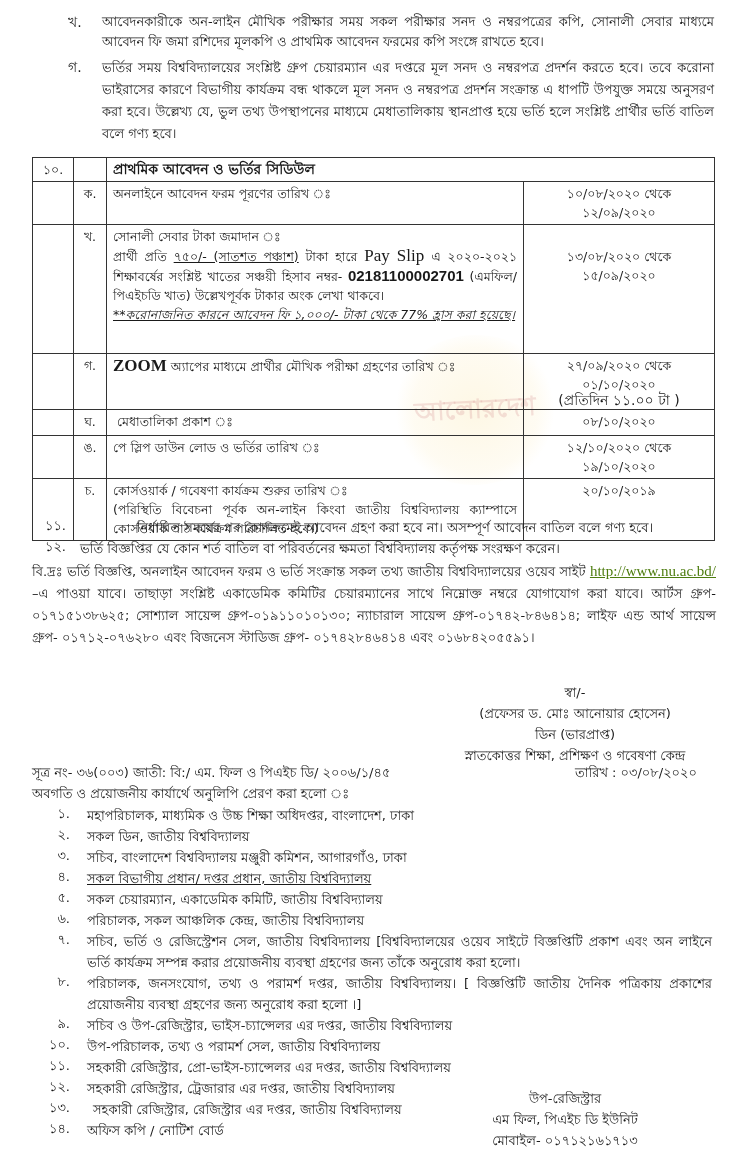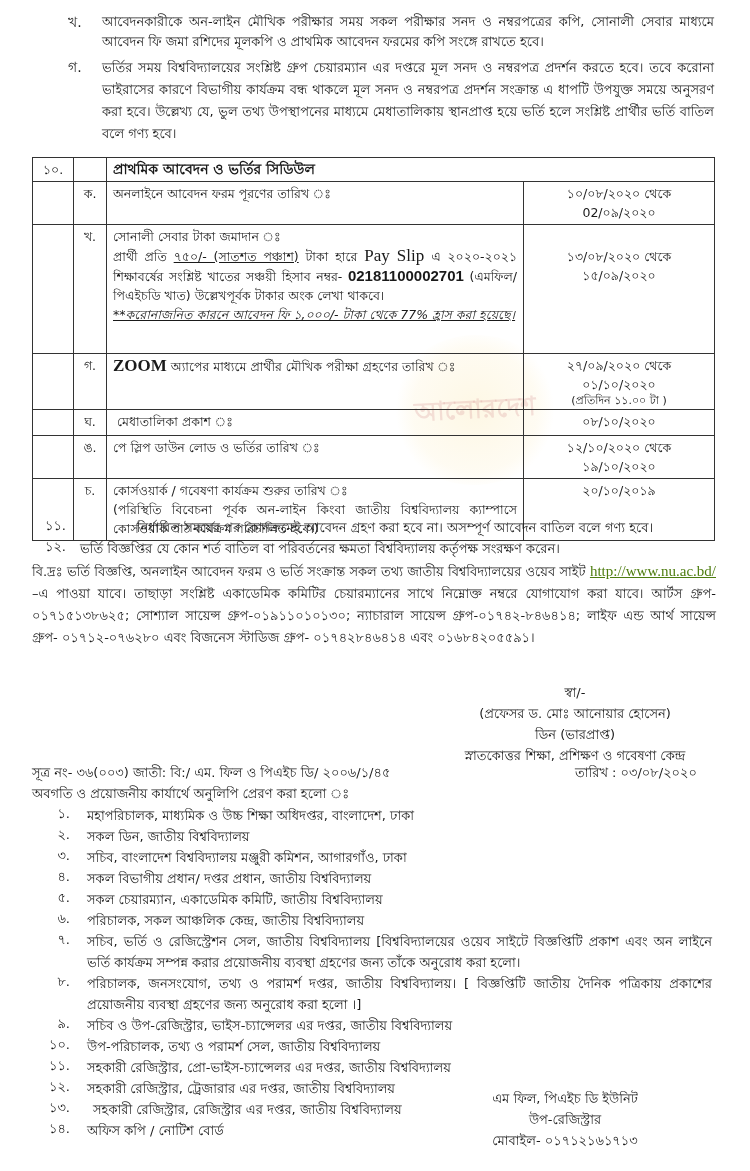--- a/index.html
+++ b/index.html
@@ -20,21 +20,21 @@
     border: 1.5px solid #333; vertical-align: top; padding: 2px 6px;
   }
   td.c-num { width: 28px; text-align: center; }
   td.c-let { width: 20px; text-align: center; }
   td.c-date { width: 178px; text-align: center; }
   .u { text-decoration: underline; }
   .acct { font-family: "Liberation Sans", sans-serif; font-weight: bold; font-size: 15px; }
   .latin-serif { font-family: "Liberation Serif", serif; font-size: 17px; }
   .zoom-word { font-family: "Liberation Serif", serif; font-weight: bold; font-size: 17px; }
   .note { font-style: italic; text-decoration: underline; }
-  .small { font-size: 11px; }
+  .small { font-size: 14px; }
 
   .watermark {
     position: absolute; left: 390px; top: 335px; width: 170px; height: 150px;
     border-radius: 50%; pointer-events: none;
     background: radial-gradient(circle, rgba(250,225,150,0.25) 0%, rgba(250,225,150,0.12) 55%, rgba(255,255,255,0) 70%);
     display: flex; align-items: center; justify-content: center;
     color: rgba(215,150,150,0.28); font-size: 26px; font-weight: bold; transform: rotate(-3deg);
   }
 
   .list-num { position: absolute; width: 30px; text-align: right; font-size: 13px; }
@@ -58,21 +58,21 @@
     <td class="c-num">১০.</td>
     <td class="c-let"></td>
     <td colspan="2" style="font-size:14px; font-weight:600;">প্রাথমিক আবেদন ও ভর্তির সিডিউল</td>
   </tr>
   <tr style="height:27px;">
     <td class="c-num"></td>
     <td class="c-let">ক.</td>
     <td>অনলাইনে আবেদন ফরম পূরণের তারিখ ঃ</td>
     <td class="c-date">
       <div>১০/০৮/২০২০ থেকে</div>
-      <div>02/০৯/২০২০</div>
+      <div>১২/০৯/২০২০</div>
     </td>
   </tr>
   <tr style="height:129px;">
     <td class="c-num"></td>
     <td class="c-let">খ.</td>
     <td>
       <div>সোনালী সেবার টাকা জমাদান ঃ</div>
       <div style="text-align:justify;">
         <span>প্রার্থী প্রতি</span>
         <span class="u">৭৫০/- (সাতশত পঞ্চাশ)</span>
@@ -156,21 +156,21 @@
 <div class="list-text" style="left:32px; top:783px;">অবগতি ও প্রয়োজনীয় কার্যার্থে অনুলিপি প্রেরণ করা হলো ঃ</div>
 
 <div id="copy-list">
     <div class="list-num" style="left: 40px; top: 805px;">১.</div>
     <div class="list-text" style="left: 87px; top: 805px; width: 625px;">মহাপরিচালক, মাধ্যমিক ও উচ্চ শিক্ষা অধিদপ্তর, বাংলাদেশ, ঢাকা</div>
     <div class="list-num" style="left: 40px; top: 826px;">২.</div>
     <div class="list-text" style="left: 87px; top: 826px; width: 625px;">সকল ডিন, জাতীয় বিশ্ববিদ্যালয়</div>
     <div class="list-num" style="left: 40px; top: 847px;">৩.</div>
     <div class="list-text" style="left: 87px; top: 847px; width: 625px;">সচিব, বাংলাদেশ বিশ্ববিদ্যালয় মঞ্জুরী কমিশন, আগারগাঁও, ঢাকা</div>
     <div class="list-num" style="left: 40px; top: 868px;">৪.</div>
-    <div class="list-text" style="left: 87px; top: 868px; width: 625px;">সকল বিভাগীয় প্রধান/ দপ্তর প্রধান, জাতীয় বিশ্ববিদ্যালয়</div>
+    <div class="list-text" style="left: 87px; top: 868px; width: 625px; text-decoration: underline;">সকল বিভাগীয় প্রধান/ দপ্তর প্রধান, জাতীয় বিশ্ববিদ্যালয়</div>
     <div class="list-num" style="left: 40px; top: 889px;">৫.</div>
     <div class="list-text" style="left: 87px; top: 889px; width: 625px;">সকল চেয়ারম্যান, একাডেমিক কমিটি, জাতীয় বিশ্ববিদ্যালয়</div>
     <div class="list-num" style="left: 40px; top: 910px;">৬.</div>
     <div class="list-text" style="left: 87px; top: 910px; width: 625px;">পরিচালক, সকল আঞ্চলিক কেন্দ্র, জাতীয় বিশ্ববিদ্যালয়</div>
     <div class="list-num" style="left: 40px; top: 931px;">৭.</div>
     <div class="list-text" style="left: 87px; top: 931px; width: 625px; text-align: justify;">সচিব, ভর্তি ও রেজিস্ট্রেশন সেল, জাতীয় বিশ্ববিদ্যালয় [বিশ্ববিদ্যালয়ের ওয়েব সাইটে বিজ্ঞপ্তিটি প্রকাশ এবং অন লাইনে ভর্তি কার্যক্রম সম্পন্ন করার প্রয়োজনীয় ব্যবস্থা গ্রহণের জন্য তাঁকে অনুরোধ করা হলো।</div>
     <div class="list-num" style="left: 40px; top: 973px;">৮.</div>
     <div class="list-text" style="left: 87px; top: 973px; width: 625px; text-align: justify;">পরিচালক, জনসংযোগ, তথ্য ও পরামর্শ দপ্তর, জাতীয় বিশ্ববিদ্যালয়। [ বিজ্ঞপ্তিটি জাতীয় দৈনিক পত্রিকায় প্রকাশের প্রয়োজনীয় ব্যবস্থা গ্রহণের জন্য অনুরোধ করা হলো ।]</div>
     <div class="list-num" style="left: 40px; top: 1015px;">৯.</div>
     <div class="list-text" style="left: 87px; top: 1015px; width: 625px;">সচিব ও উপ-রেজিস্ট্রার, ভাইস-চ্যান্সেলর এর দপ্তর, জাতীয় বিশ্ববিদ্যালয়</div>
@@ -180,16 +180,16 @@
     <div class="list-text" style="left: 87px; top: 1057px; width: 625px;">সহকারী রেজিস্ট্রার, প্রো-ভাইস-চ্যান্সেলর এর দপ্তর, জাতীয় বিশ্ববিদ্যালয়</div>
     <div class="list-num" style="left: 40px; top: 1078px;">১২.</div>
     <div class="list-text" style="left: 87px; top: 1078px; width: 625px;">সহকারী রেজিস্ট্রার, ট্রেজারার এর দপ্তর, জাতীয় বিশ্ববিদ্যালয়</div>
     <div class="list-num" style="left: 40px; top: 1099px;">১৩.</div>
     <div class="list-text" style="left: 87px; top: 1099px; width: 625px; margin-left: 6px;">সহকারী রেজিস্ট্রার, রেজিস্ট্রার এর দপ্তর, জাতীয় বিশ্ববিদ্যালয়</div>
     <div class="list-num" style="left: 40px; top: 1120px;">১৪.</div>
     <div class="list-text" style="left: 87px; top: 1120px; width: 625px;">অফিস কপি / নোটিশ বোর্ড</div>
   </div>
 
 <div class="sig" style="top:1088px; left:430px;">
+  <div>উপ-রেজিস্ট্রার</div>
   <div>এম ফিল, পিএইচ ডি ইউনিট</div>
-  <div>উপ-রেজিস্ট্রার</div>
   <div>মোবাইল- ০১৭১২১৬১৭১৩</div>
 </div>
 
 </body></html>

